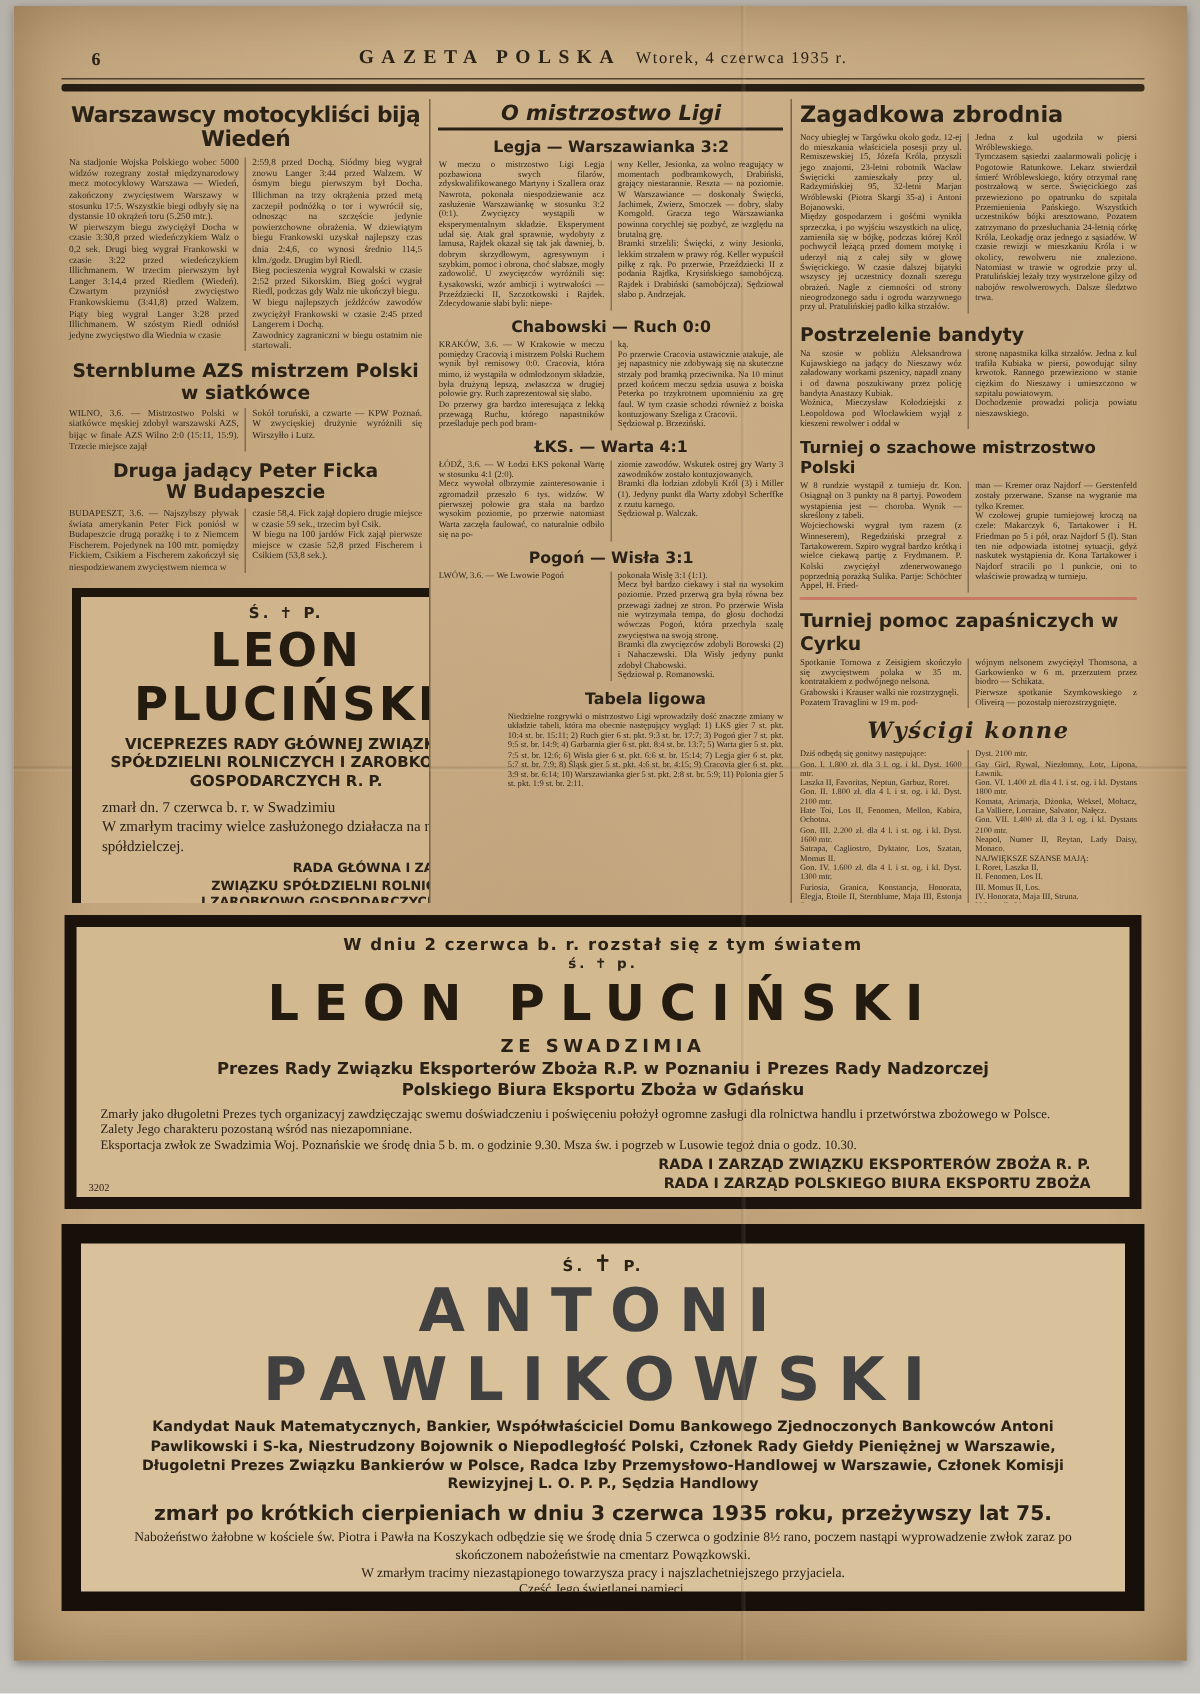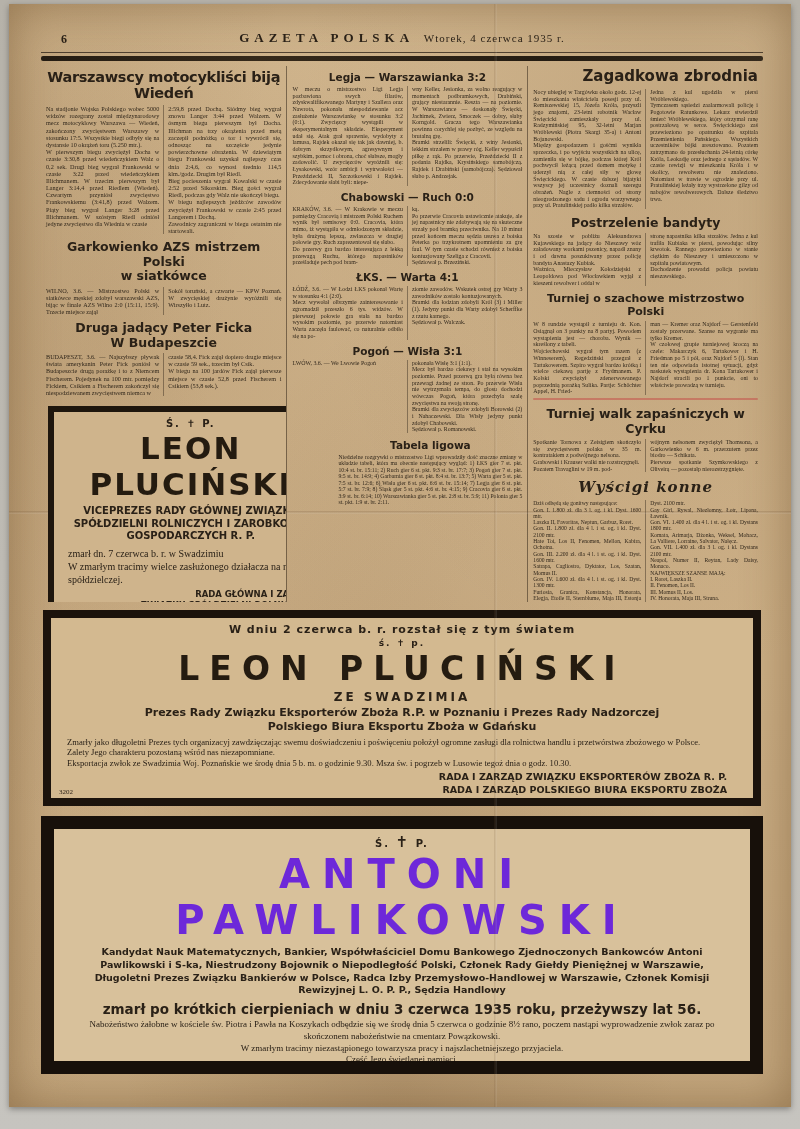--- a/index.html
+++ b/index.html
@@ -45,23 +45,23 @@
   .section-title{font-family:"DejaVu Sans",sans-serif;font-weight:bold;font-style:italic;
     font-size:14px;text-align:left;border-bottom:2px solid #2a2117;padding-bottom:1px;margin:2px 0 4px;}
   .section-title.center{text-align:center;font-size:14px;}
   .headline-lg{font-family:"DejaVu Sans",sans-serif;font-weight:bold;font-size:14.5px;
     text-align:center;margin:3px 0 4px;letter-spacing:-0.3px;}
   .headline-md{font-family:"DejaVu Sans",sans-serif;font-weight:bold;font-size:12.5px;
     text-align:center;margin:6px 0 3px;white-space:pre-line;line-height:1.15;}
   .match-head{font-family:"DejaVu Sans",sans-serif;font-weight:bold;font-size:10.5px;
     text-align:center;margin:5px 0 3px;}
   .news-title{font-family:"DejaVu Sans",sans-serif;font-weight:bold;font-size:15px;
-    text-align:right;margin:1px 0 4px;}
+    text-align:left;margin:1px 0 4px;}
   .news-sub{font-family:"DejaVu Sans",sans-serif;font-weight:bold;font-size:12.5px;
-    text-align:center;margin:6px 0 3px;}
+    margin:6px 0 3px;}
   .races-title{font-family:"DejaVu Serif",serif;font-weight:bold;font-style:italic;
     font-size:15px;text-align:center;margin:6px 0 4px;letter-spacing:1px;}
 
   .twocol{display:flex;font-size:6.2px;line-height:1.16;text-align:justify;color:#31271b;}
   .twocol .tc{flex:1;white-space:pre-line;}
   .twocol .tc:first-child{padding-right:4px;}
   .twocol .tc:last-child{border-left:1px solid rgba(52,40,26,.45);padding-left:4px;}
   .col-mid .twocol{font-size:5.9px;line-height:1.13;}
   .col-right .twocol{font-size:5.9px;line-height:1.13;}
   .races-body{font-size:5.6px !important;}
@@ -97,21 +97,21 @@
   .obit2 .obit-body{font-size:8.6px;text-align:justify;line-height:1.25;white-space:pre-line;margin-top:3px;text-indent:0;}
   .obit2 .obit-sig{font-family:"DejaVu Sans",sans-serif;font-weight:bold;font-size:9.5px;
     text-align:right;line-height:1.35;margin-top:2px;padding-right:10px;}
 
   .obit3{position:relative;margin:10px 0 0;border:13px solid #17100a;background:#d8c19b;
     height:258px;box-sizing:border-box;padding:4px 18px;text-align:center;overflow:hidden;
     box-shadow:0 0 0 3px rgba(216,193,155,1) inset;}
   .obit3 .sp-line{font-size:10px;}
   .obit3 .cross{font-size:15px;}
   .obit3 .obit-name{font-family:"DejaVu Sans",sans-serif;font-weight:bold;font-size:40px;
-    letter-spacing:12px;margin:0 0 3px;color:#6d28d9;}
+    letter-spacing:12px;margin:0 0 3px;color:#404040;}
   .obit3 .obit-title{font-family:"DejaVu Sans",sans-serif;font-weight:bold;font-size:9.5px;line-height:1.35;}
   .obit3 .died{font-family:"DejaVu Sans",sans-serif;font-weight:bold;font-size:13.5px;margin:4px 0 2px;}
   .obit3 .obit-body{font-size:9px;line-height:1.3;white-space:pre-line;margin-top:2px;}
   .obit3 .obit-sig{font-family:"DejaVu Sans",sans-serif;font-weight:bold;font-size:10.5px;margin:3px 0 2px;}
 </style>
 </head>
 <body>
 
 <div class="photo">
   <div class="paper">
@@ -131,21 +131,21 @@
       <div class="col col-left">
         <div class="headline-lg">Warszawscy motocykliści biją Wiedeń</div>
         <div class="twocol">
           <div class="tc">Na stadjonie Wojska Polskiego wobec 5000 widzów rozegrany został międzynarodowy mecz motocyklowy Warszawa — Wiedeń, zakończony zwycięstwem Warszawy w stosunku 17:5. Wszystkie biegi odbyły się na dystansie 10 okrążeń toru (5.250 mtr.).
 W pierwszym biegu zwyciężył Docha w czasie 3:30,8 przed wiedeńczykiem Walz o 0,2 sek. Drugi bieg wygrał Frankowski w czasie 3:22 przed wiedeńczykiem Illichmanem. W trzecim pierwszym był Langer 3:14,4 przed Riedlem (Wiedeń). Czwartym przyniósł zwycięstwo Frankowskiemu (3:41,8) przed Walzem. Piąty bieg wygrał Langer 3:28 przed Illichmanem. W szóstym Riedl odniósł jedyne zwycięstwo dla Wiednia w czasie</div>
           <div class="tc">2:59,8 przed Dochą. Siódmy bieg wygrał znowu Langer 3:44 przed Walzem. W ósmym biegu pierwszym był Docha. Illichman na trzy okrążenia przed metą zaczepił podnóżką o tor i wywrócił się, odnosząc na szczęście jedynie powierzchowne obrażenia. W dziewiątym biegu Frankowski uzyskał najlepszy czas dnia 2:4,6, co wynosi średnio 114,5 klm./godz. Drugim był Riedl.
 Bieg pocieszenia wygrał Kowalski w czasie 2:52 przed Sikorskim. Bieg gości wygrał Riedl, podczas gdy Walz nie ukończył biegu.
 W biegu najlepszych jeźdźców zawodów zwyciężył Frankowski w czasie 2:45 przed Langerem i Dochą.
 Zawodnicy zagraniczni w biegu ostatnim nie startowali.</div>
         </div>
-        <div class="headline-md">Garkowienko AZS mistrzem Polski
+        <div class="headline-md">Sternblume AZS mistrzem Polski
 w siatkówce</div>
         <div class="twocol">
           <div class="tc">WILNO, 3.6. — Mistrzostwo Polski w siatkówce męskiej zdobył warszawski AZS, bijąc w finale AZS Wilno 2:0 (15:11, 15:9). Trzecie miejsce zajął</div>
           <div class="tc">Sokół toruński, a czwarte — KPW Poznań. W zwycięskiej drużynie wyróżnili się Wirszyłło i Lutz.</div>
         </div>
         <div class="headline-md">Druga jadący Peter Ficka
 W Budapeszcie</div>
         <div class="twocol">
           <div class="tc">BUDAPESZT, 3.6. — Najszybszy pływak świata amerykanin Peter Fick poniósł w Budapeszcie drugą porażkę i to z Niemcem Fischerem. Pojedynek na 100 mtr. pomiędzy Fickiem, Csikiem a Fischerem zakończył się niespodziewanem zwycięstwem niemca w</div>
           <div class="tc">czasie 58,4. Fick zajął dopiero drugie miejsce w czasie 59 sek., trzecim był Csik.
@@ -163,20 +163,21 @@
           <div class="obit-body">zmarł dn. 7 czerwca b. r. w Swadzimiu
 W zmarłym tracimy wielce zasłużonego działacza na niwie spółdzielczej.</div>
           <div class="obit-sig" style="white-space:pre-line;">RADA GŁÓWNA I ZARZĄD
 ZWIĄZKU SPÓŁDZIELNI ROLNICZYCH
 I ZAROBKOWO GOSPODARCZYCH R. P.</div>
 
         </div>
       </div>
 
       <div class="col col-mid">
+        <div class="section-title center">O mistrzostwo Ligi</div>
         <div class="match-head">Legja — Warszawianka 3:2</div>
         <div class="twocol">
           <div class="tc">W meczu o mistrzostwo Ligi Legja pozbawiona swych filarów, zdyskwalifikowanego Martyny i Szallera oraz Nawrota, pokonała niespodziewanie acz zasłużenie Warszawiankę w stosunku 3:2 (0:1). Zwycięzcy wystąpili w eksperymentalnym składzie. Eksperyment udał się. Atak grał sprawnie, wydobyty z lamusa, Rajdek okazał się tak jak dawniej, b. dobrym skrzydłowym, agresywnym i szybkim, pomoc i obrona, choć słabsze, mogły zadowolić. U zwycięzców wyróżnili się: Łysakowski, wzór ambicji i wytrwałości — Przeździecki II, Szczotkowski i Rajdek. Zdecydowanie słabi byli: niepe-</div>
           <div class="tc">wny Keller, Jesionka, za wolno reagujący w momentach podbramkowych, Drabiński, grający niestarannie. Reszta — na poziomie. W Warszawiance — doskonały Święcki, Jachimek, Zwierz, Smoczek — dobry, słaby Korngold. Gracza tego Warszawianka powinna corychlej się pozbyć, ze względu na brutalną grę.
 Bramki strzelili: Święcki, z winy Jesionki, lekkim strzałem w prawy róg. Keller wypuścił piłkę z rąk. Po przerwie, Przeździecki II z podania Rajdka, Krysińskiego samobójczą. Rajdek i Drabiński (samobójcza). Sędziował słabo p. Andrzejak.</div>
         </div>
         <div class="match-head">Chabowski — Ruch 0:0</div>
         <div class="twocol">
           <div class="tc">KRAKÓW, 3.6. — W Krakowie w meczu pomiędzy Cracovią i mistrzem Polski Ruchem wynik był remisowy 0:0. Cracovia, która mimo, iż wystąpiła w odmłodzonym składzie, była drużyną lepszą, zwłaszcza w drugiej połowie gry. Ruch zaprezentował się słabo.
 Do przerwy gra bardzo interesująca z lekką przewagą Ruchu, którego napastników prześladuje pech pod bram-</div>
@@ -222,21 +223,21 @@
 Dochodzenie prowadzi policja powiatu nieszawskiego.</div>
         </div>
         <div class="news-sub" style="font-size:11px">Turniej o szachowe mistrzostwo Polski</div>
         <div class="twocol">
           <div class="tc">W 8 rundzie wystąpił z turnieju dr. Kon. Osiągnął on 3 punkty na 8 partyj. Powodem wystąpienia jest — choroba. Wynik — skreślony z tabeli.
 Wojciechowski wygrał tym razem (z Winneserem), Regedziński przegrał z Tartakowerem. Szpiro wygrał bardzo krótką i wielce ciekawą partję z Frydmanem. P. Kolski zwyciężył zdenerwowanego poprzednią porażką Sulika. Partje: Schöchter Appel, H. Fried-</div>
           <div class="tc">man — Kremer oraz Najdorf — Gerstenfeld zostały przerwane. Szanse na wygranie ma tylko Kremer.
 W czołowej grupie turniejowej kroczą na czele: Makarczyk 6, Tartakower i H. Friedman po 5 i pół, oraz Najdorf 5 (l). Stan ten nie odpowiada istotnej sytuacji, gdyż naskutek wystąpienia dr. Kona Tartakower i Najdorf stracili po 1 punkcie, oni to właściwie prowadzą w turnieju.</div>
         </div>
         <div class="red-mark"></div>
-        <div class="news-sub">Turniej walk zapaśniczych w Cyrku</div>
+        <div class="news-sub">Turniej pomoc zapaśniczych w Cyrku</div>
         <div class="twocol">
           <div class="tc">Spotkanie Tornowa z Zeisigiem skończyło się zwycięstwem polaka w 35 m. kontratakiem z podwójnego nelsona.
 Grabowski i Krauser walki nie rozstrzygnęli.
 Pozatem Travaglini w 19 m. pod-</div>
           <div class="tc">wójnym nelsonem zwyciężył Thomsona, a Garkowienko w 6 m. przerzutem przez biodro — Schikata.
 Pierwsze spotkanie Szymkowskiego z Oliveirą — pozostałp nierozstrzygnięte.</div>
         </div>
         <div class="races-title">Wyścigi konne</div>
         <div class="twocol races-body">
           <div class="tc">Dziś odbędą się gonitwy następujące:
@@ -287,21 +288,21 @@
     </div>
 
     <div class="obit3">
       <div class="sp-line">
         <span>Ś.</span>
         <span class="cross">✝</span>
         <span>P.</span>
       </div>
       <div class="obit-name">ANTONI PAWLIKOWSKI</div>
       <div class="obit-title">Kandydat Nauk Matematycznych, Bankier, Współwłaściciel Domu Bankowego Zjednoczonych Bankowców Antoni Pawlikowski i S-ka, Niestrudzony Bojownik o Niepodległość Polski, Członek Rady Giełdy Pieniężnej w Warszawie, Długoletni Prezes Związku Bankierów w Polsce, Radca Izby Przemysłowo-Handlowej w Warszawie, Członek Komisji Rewizyjnej L. O. P. P., Sędzia Handlowy</div>
-      <div class="died">zmarł po krótkich cierpieniach w dniu 3 czerwca 1935 roku, przeżywszy lat 56.</div>
+      <div class="died">zmarł po krótkich cierpieniach w dniu 3 czerwca 1935 roku, przeżywszy lat 75.</div>
       <div class="obit-body">Nabożeństwo żałobne w kościele św. Piotra i Pawła na Koszykach odbędzie się we środę dnia 5 czerwca o godzinie 8½ rano, poczem nastąpi wyprowadzenie zwłok zaraz po skończonem nabożeństwie na cmentarz Powązkowski.
 W zmarłym tracimy niezastąpionego towarzysza pracy i najszlachetniejszego przyjaciela.
 Część Jego świetlanej pamięci.</div>
       <div class="obit-sig">Współwłaściciele Domu Bankowego Zjednoczonych Bankowców Antoni Pawlikowski i S-ka.</div>
 
     </div>
 
     <div class="crease-h" style="top:46%"></div>
     <div class="crease-v" style="left:62%"></div>
   </div>

